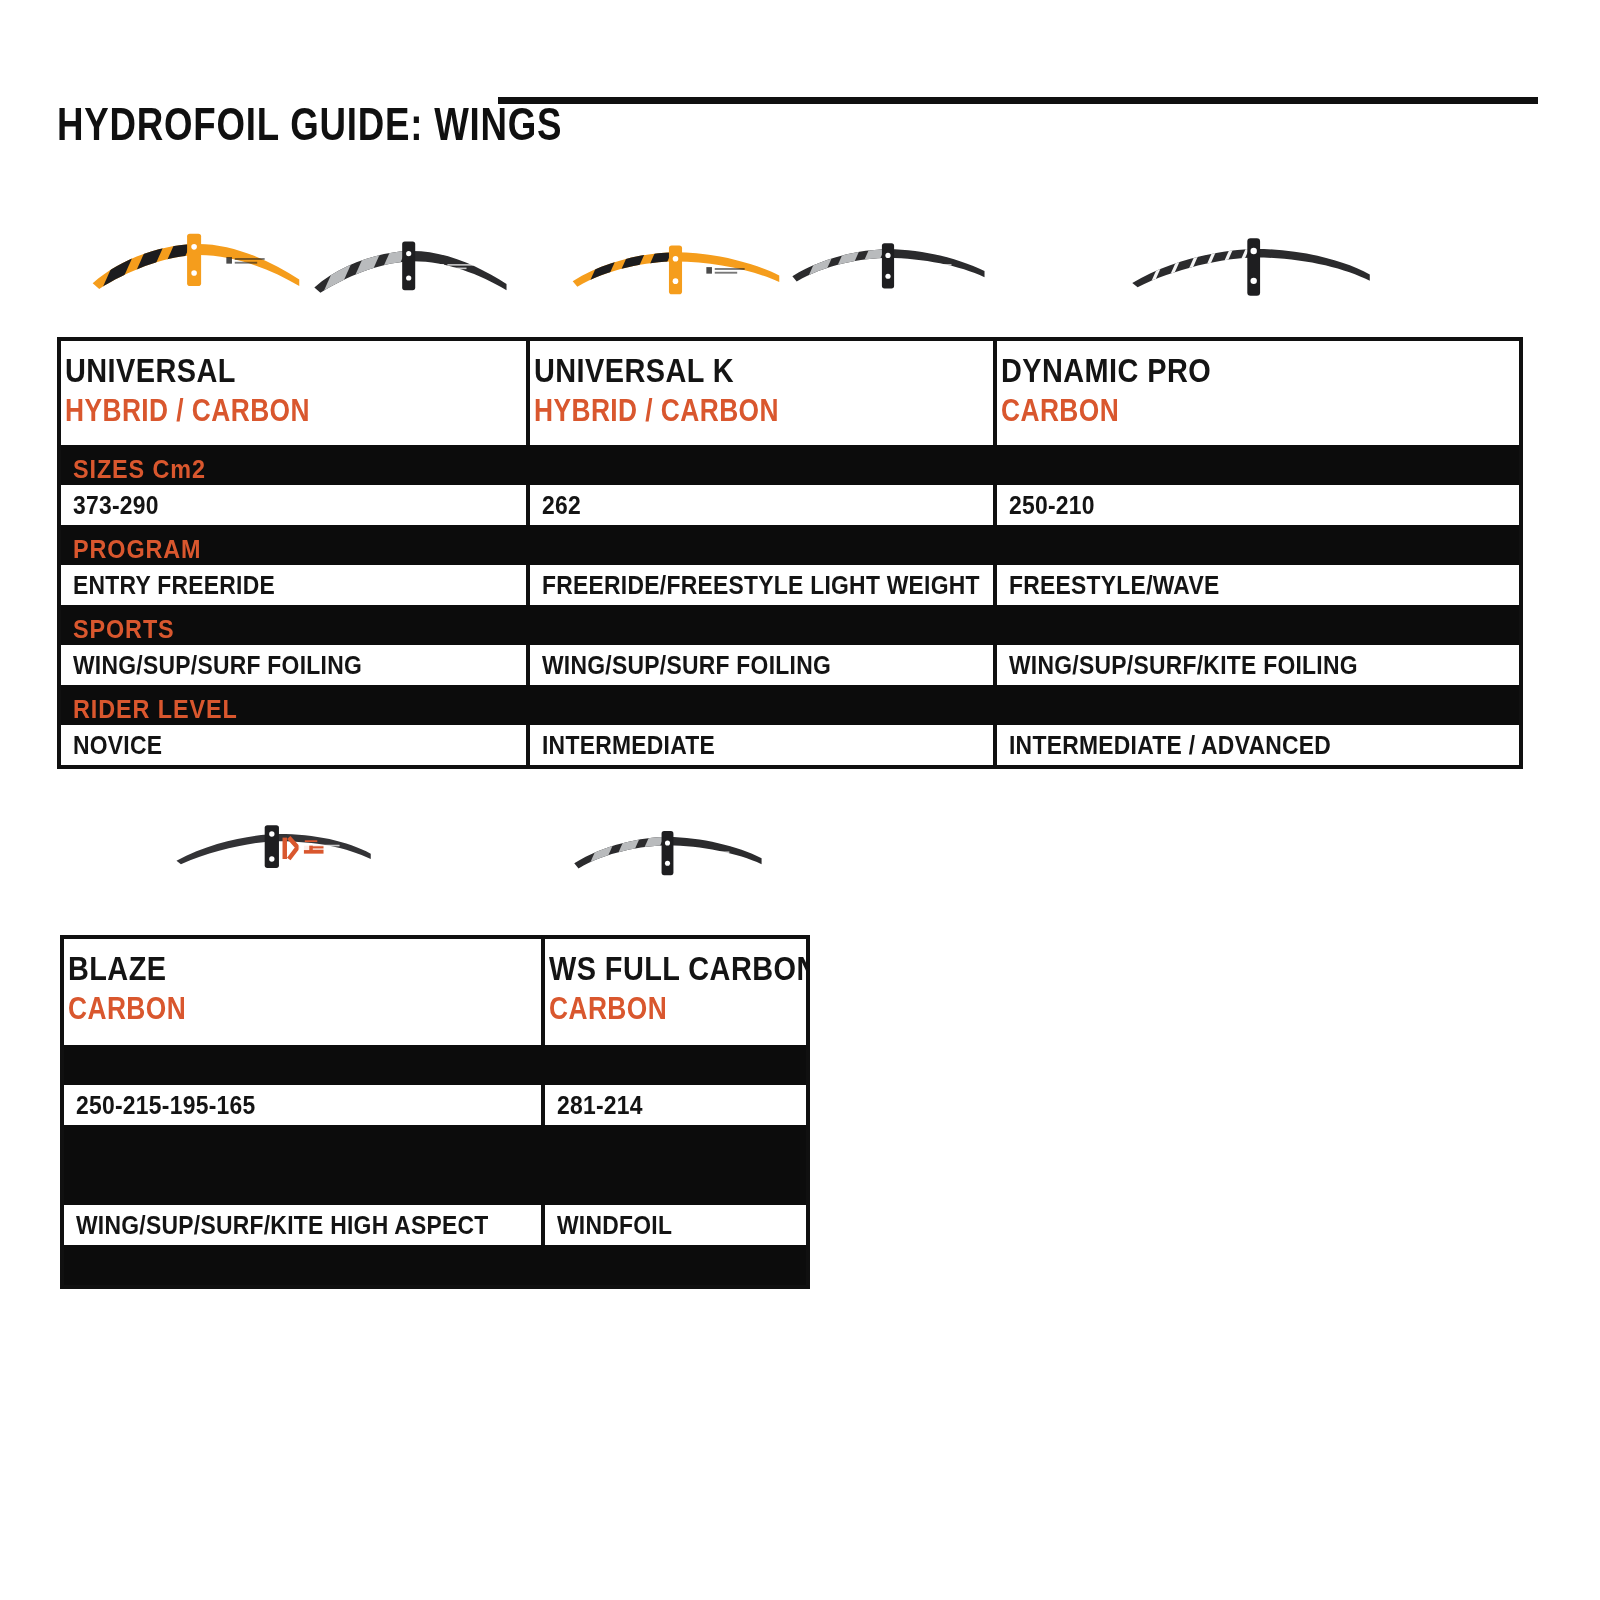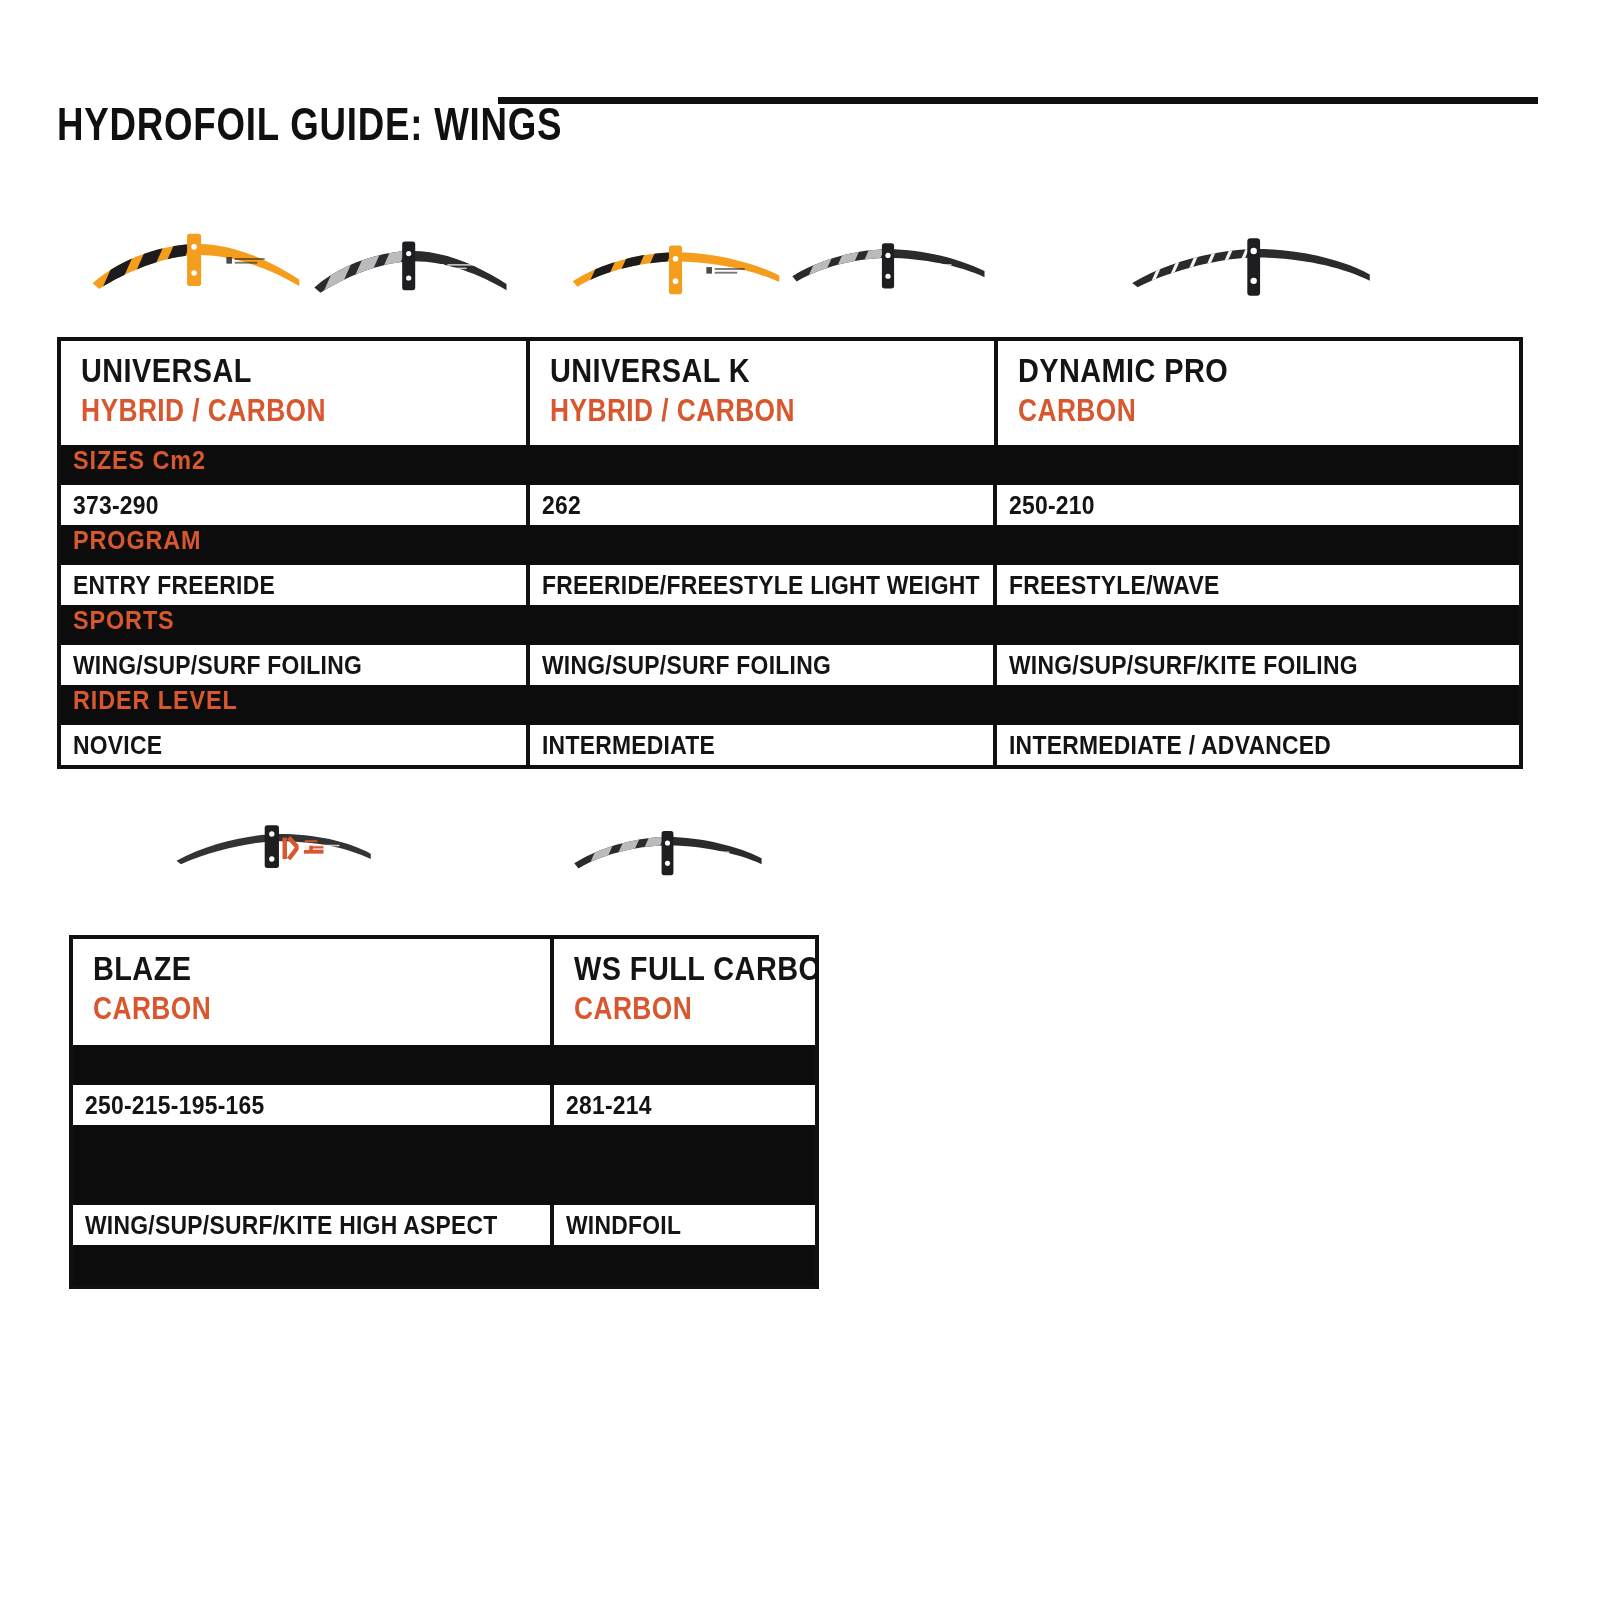--- a/index.html
+++ b/index.html
@@ -11,28 +11,28 @@
               transform:scaleX(0.78);transform-origin:left center;color:#101010;}
   .title-rule{position:absolute;left:498px;top:97px;width:1040px;height:7px;background:#101010;}
 
   
   .wing{position:absolute;}
   .wing svg{display:block;width:100%;height:auto;}
 
   
   .tbl{position:absolute;box-sizing:border-box;border:4px solid #101010;background:#fff;}
   .trow{display:flex;}
-  .hcell{box-sizing:border-box;border-right:4px solid #101010;padding:8px 12px 0 20px;overflow:hidden;}
+  .hcell{box-sizing:border-box;border-right:4px solid #101010;padding:8px 12px 0 4px;overflow:hidden;}
   .hcell:last-child{border-right:none;}
   .hname{display:inline-block;font-size:34px;font-weight:700;color:#141414;white-space:nowrap;
          transform:scaleX(0.85);transform-origin:left center;letter-spacing:0.5px;line-height:1.25;}
   .hmat{display:block;}
   .hmat span{display:inline-block;font-size:31px;font-weight:700;color:var(--accent);white-space:nowrap;
          transform:scaleX(0.85);transform-origin:left center;letter-spacing:0.5px;line-height:1.2;}
-  .band{height:40px;background:#0c0c0c;display:flex;align-items:flex-start;padding-left:12px;}
+  .band{height:40px;background:#0c0c0c;display:flex;align-items:flex-end;padding-left:12px;}
   .band-label{display:inline-block;font-size:26px;font-weight:700;color:var(--accent);
               letter-spacing:1px;transform:scaleX(0.9);transform-origin:left center;white-space:nowrap;}
   .vcell{box-sizing:border-box;border-right:4px solid #101010;height:40px;display:flex;align-items:center;
          padding-left:12px;overflow:hidden;}
   .vcell:last-child{border-right:none;}
   .vtext{display:inline-block;font-size:26px;font-weight:700;color:#141414;white-space:nowrap;
          transform:scaleX(0.88);transform-origin:left center;letter-spacing:0.3px;}
 
   
   .t1 .c0{width:486px;} .t1 .c1{width:485px;} .t1 .c2{width:541px;}
@@ -270,21 +270,21 @@
       </g>
       <rect x="108" y="6" width="14" height="52" rx="3" fill="#1E1E20"></rect>
       <circle cx="115" cy="20" r="3" fill="#ffffff"></circle>
       <circle cx="115" cy="44" r="3" fill="#ffffff"></circle>
       <rect x="142" y="30" width="12" height="6" fill="rgba(255,255,255,0.9)"></rect>
       <rect x="158" y="30" width="30" height="1.8" fill="rgba(255,255,255,0.75)"></rect>
       <rect x="158" y="34" width="22" height="1.8" fill="rgba(255,255,255,0.75)"></rect>
     </svg>
   </div>
 
-<div class="tbl t2" style="left:69px;top:935px;width:750px;">
+<div class="tbl t2" style="left:60px;top:935px;width:750px;">
   <div class="trow">
     <div class="hcell c0">
       <span class="hname">BLAZE</span>
       <span class="hmat"><span>CARBON</span></span>
     </div>
     <div class="hcell c1">
       <span class="hname">WS FULL CARBON</span>
       <span class="hmat"><span>CARBON</span></span>
     </div>
   </div>

